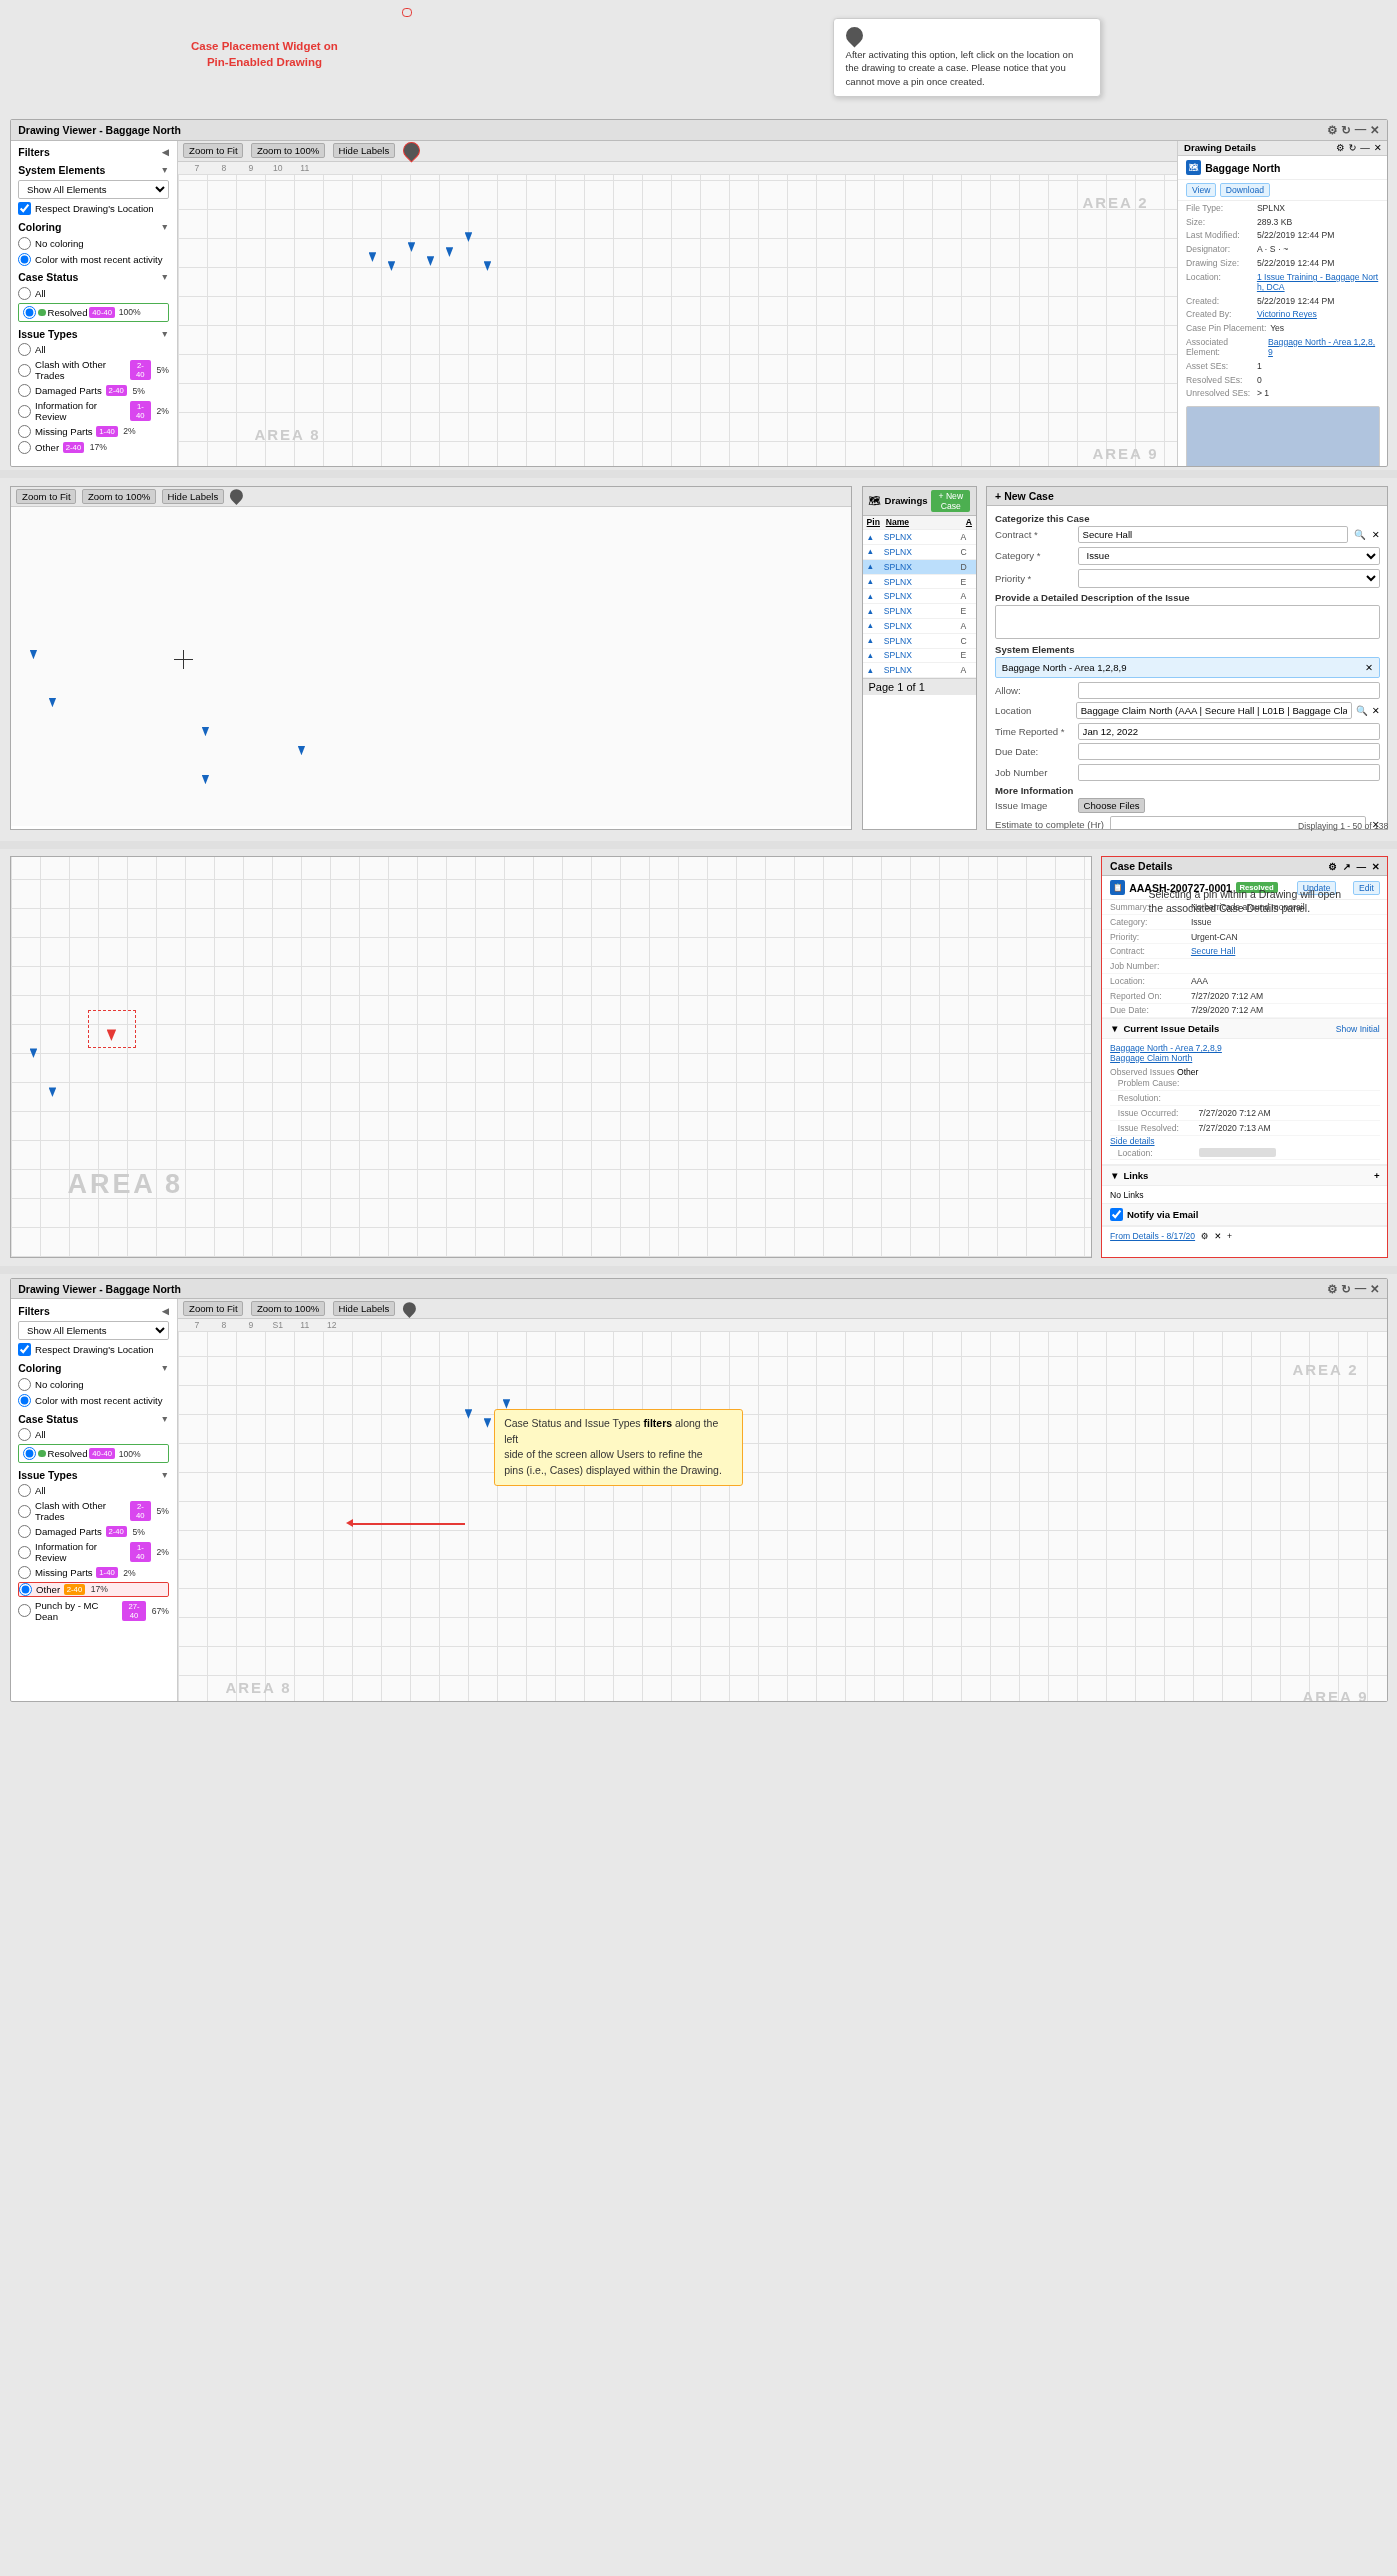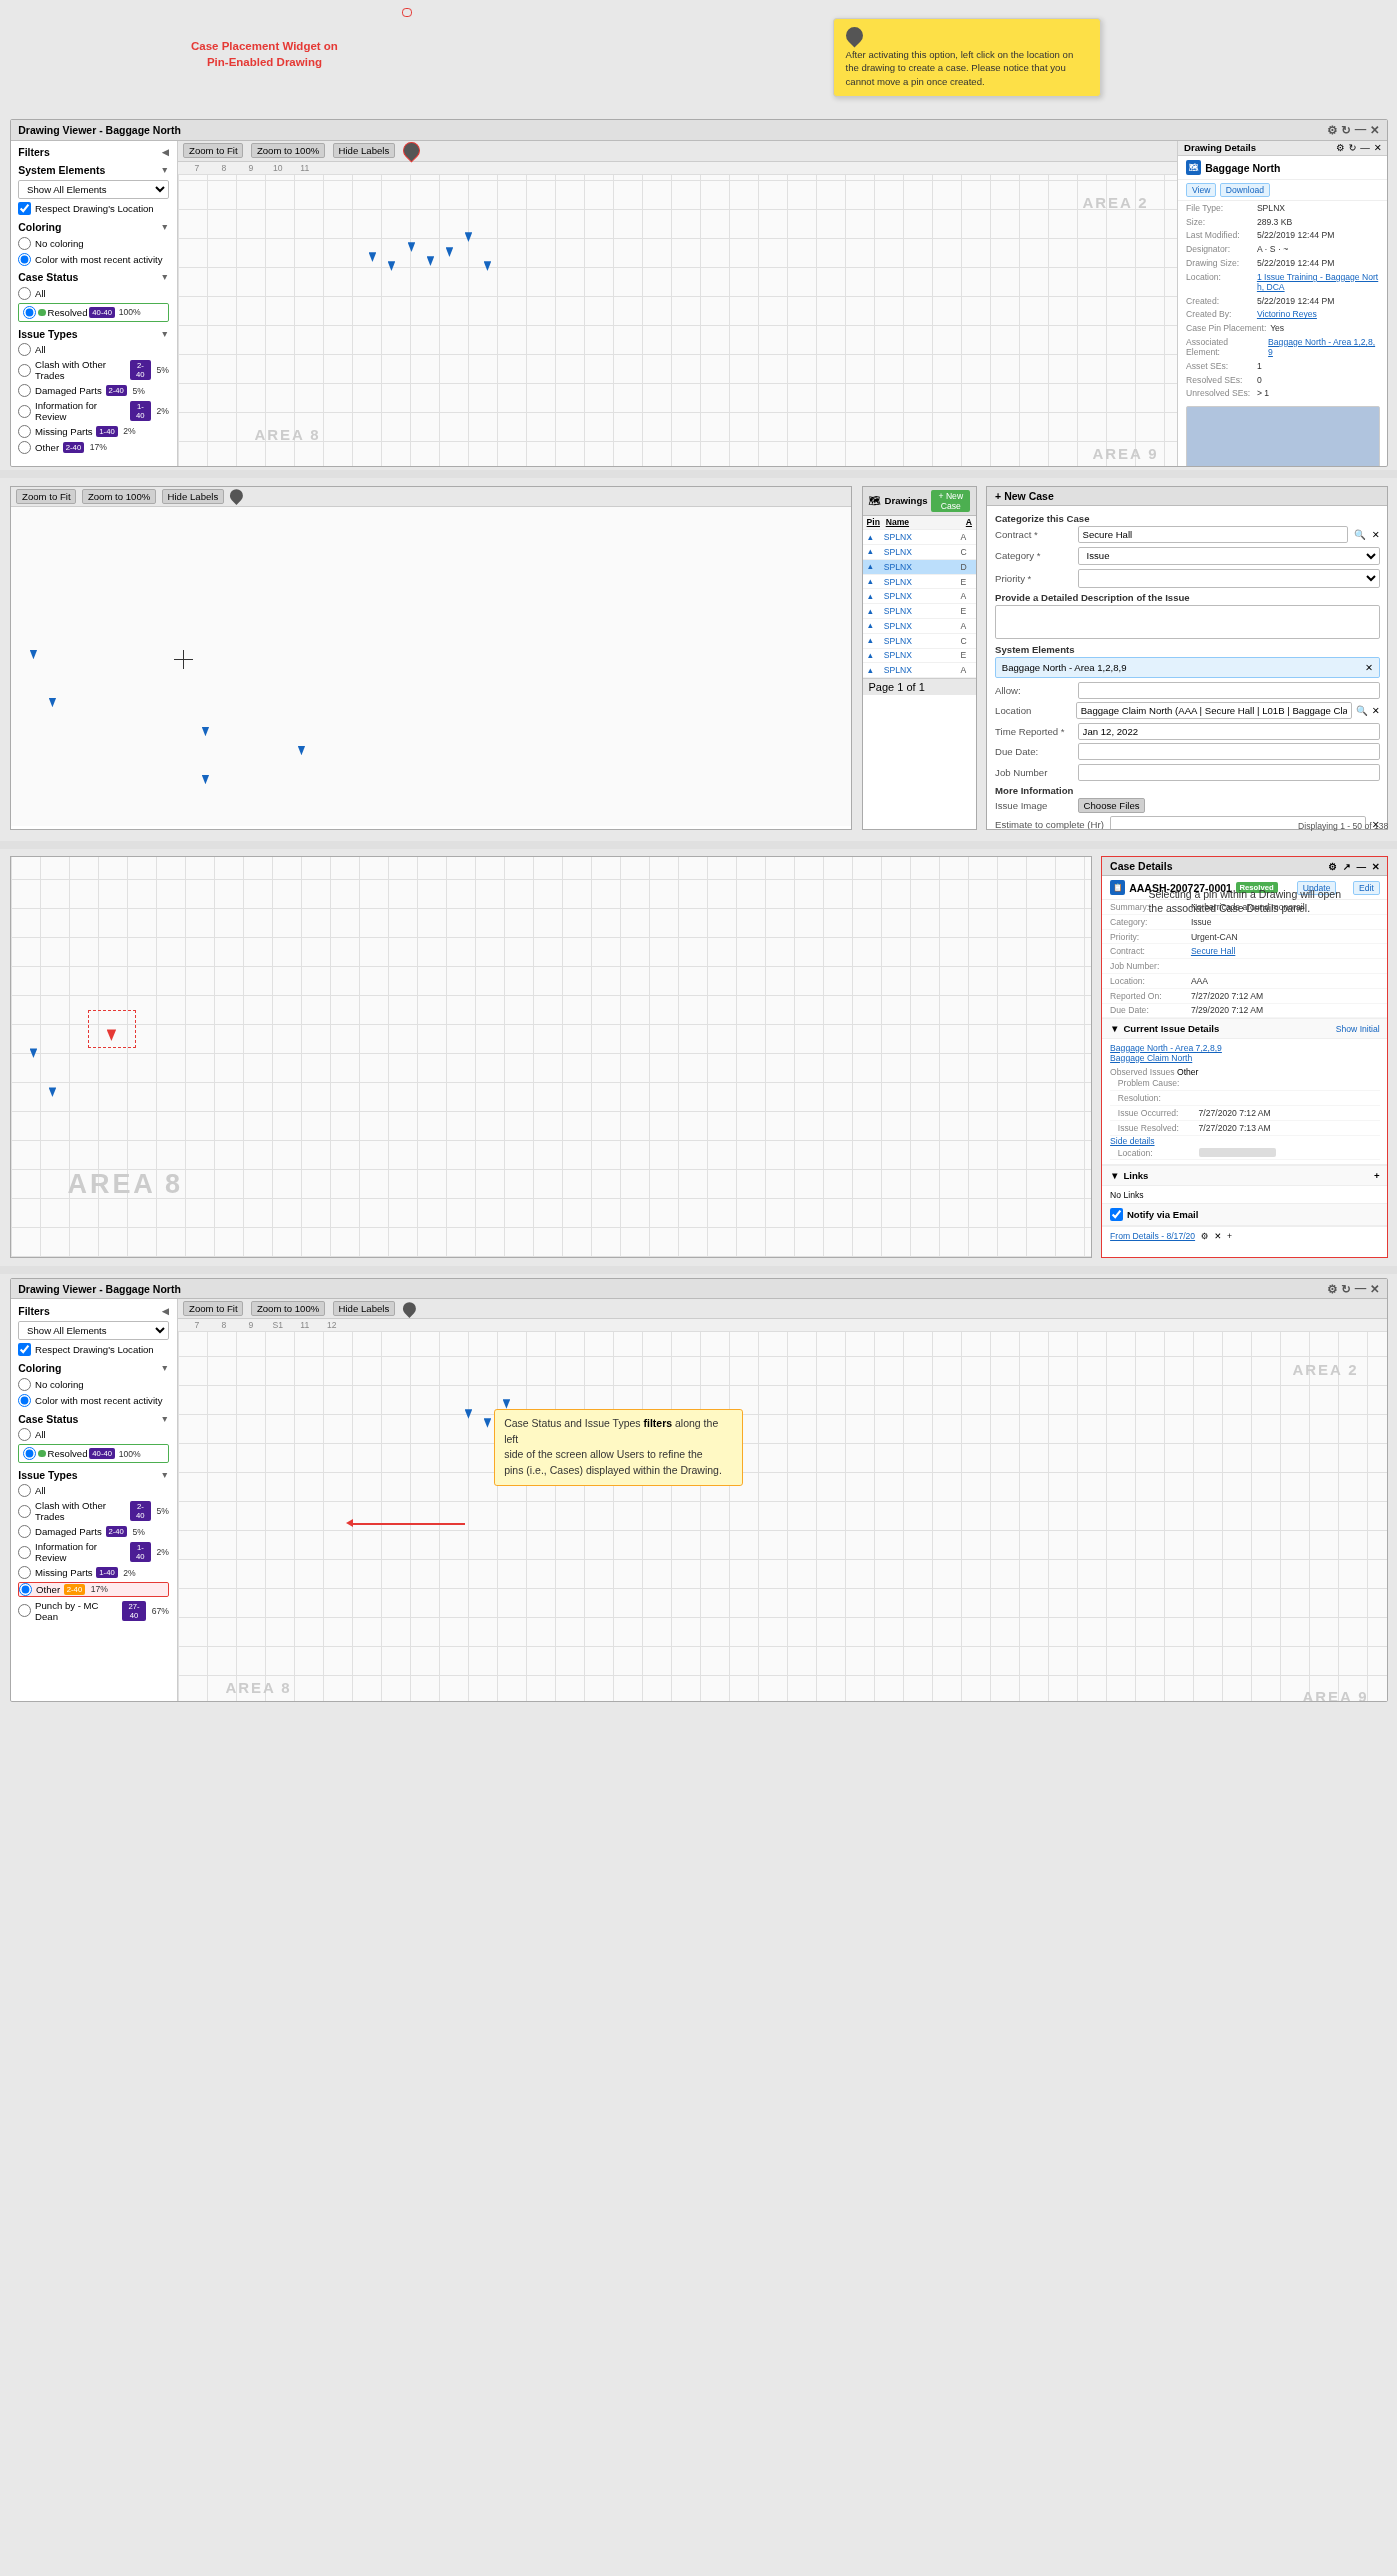--- a/index.html
+++ b/index.html
@@ -14,21 +14,21 @@
     .section-tooltip {
       position: relative;
       background: #e8e8e8;
       padding: 9.6px 19px 9.6px 19px;
       height: 115px;
     }
     .tooltip-box {
       position: absolute;
       left: 430px;
       top: 9.6px;
-      background: #fde047;
+      background: #ffffff;
       border: 1px solid #ccc;
       border-radius: 3.8px;
       padding: 7.7px 11.5px;
       width: 268px;
       font-size: 9.6px;
       color: #333;
       line-height: 1.4;
       box-shadow: 1.9px 1.9px 5.7px rgba(0,0,0,0.15);
     }
     .tooltip-header {
@@ -128,21 +128,21 @@
       font-size: 9.6px;
     }
     .issue-type-row {
       display: flex;
       align-items: center;
       gap: 3.8px;
       margin-bottom: 2.9px;
       font-size: 9.6px;
     }
     .badge {
-      background: #4c1d95;
+      background: #d946ef;
       color: white;
       font-size: 7.7px;
       padding: 1px 2.9px;
       border-radius: 1.9px;
       min-width: 21px;
       text-align: center;
     }
     .badge-pct {
       font-size: 8.6px;
       color: #333;

